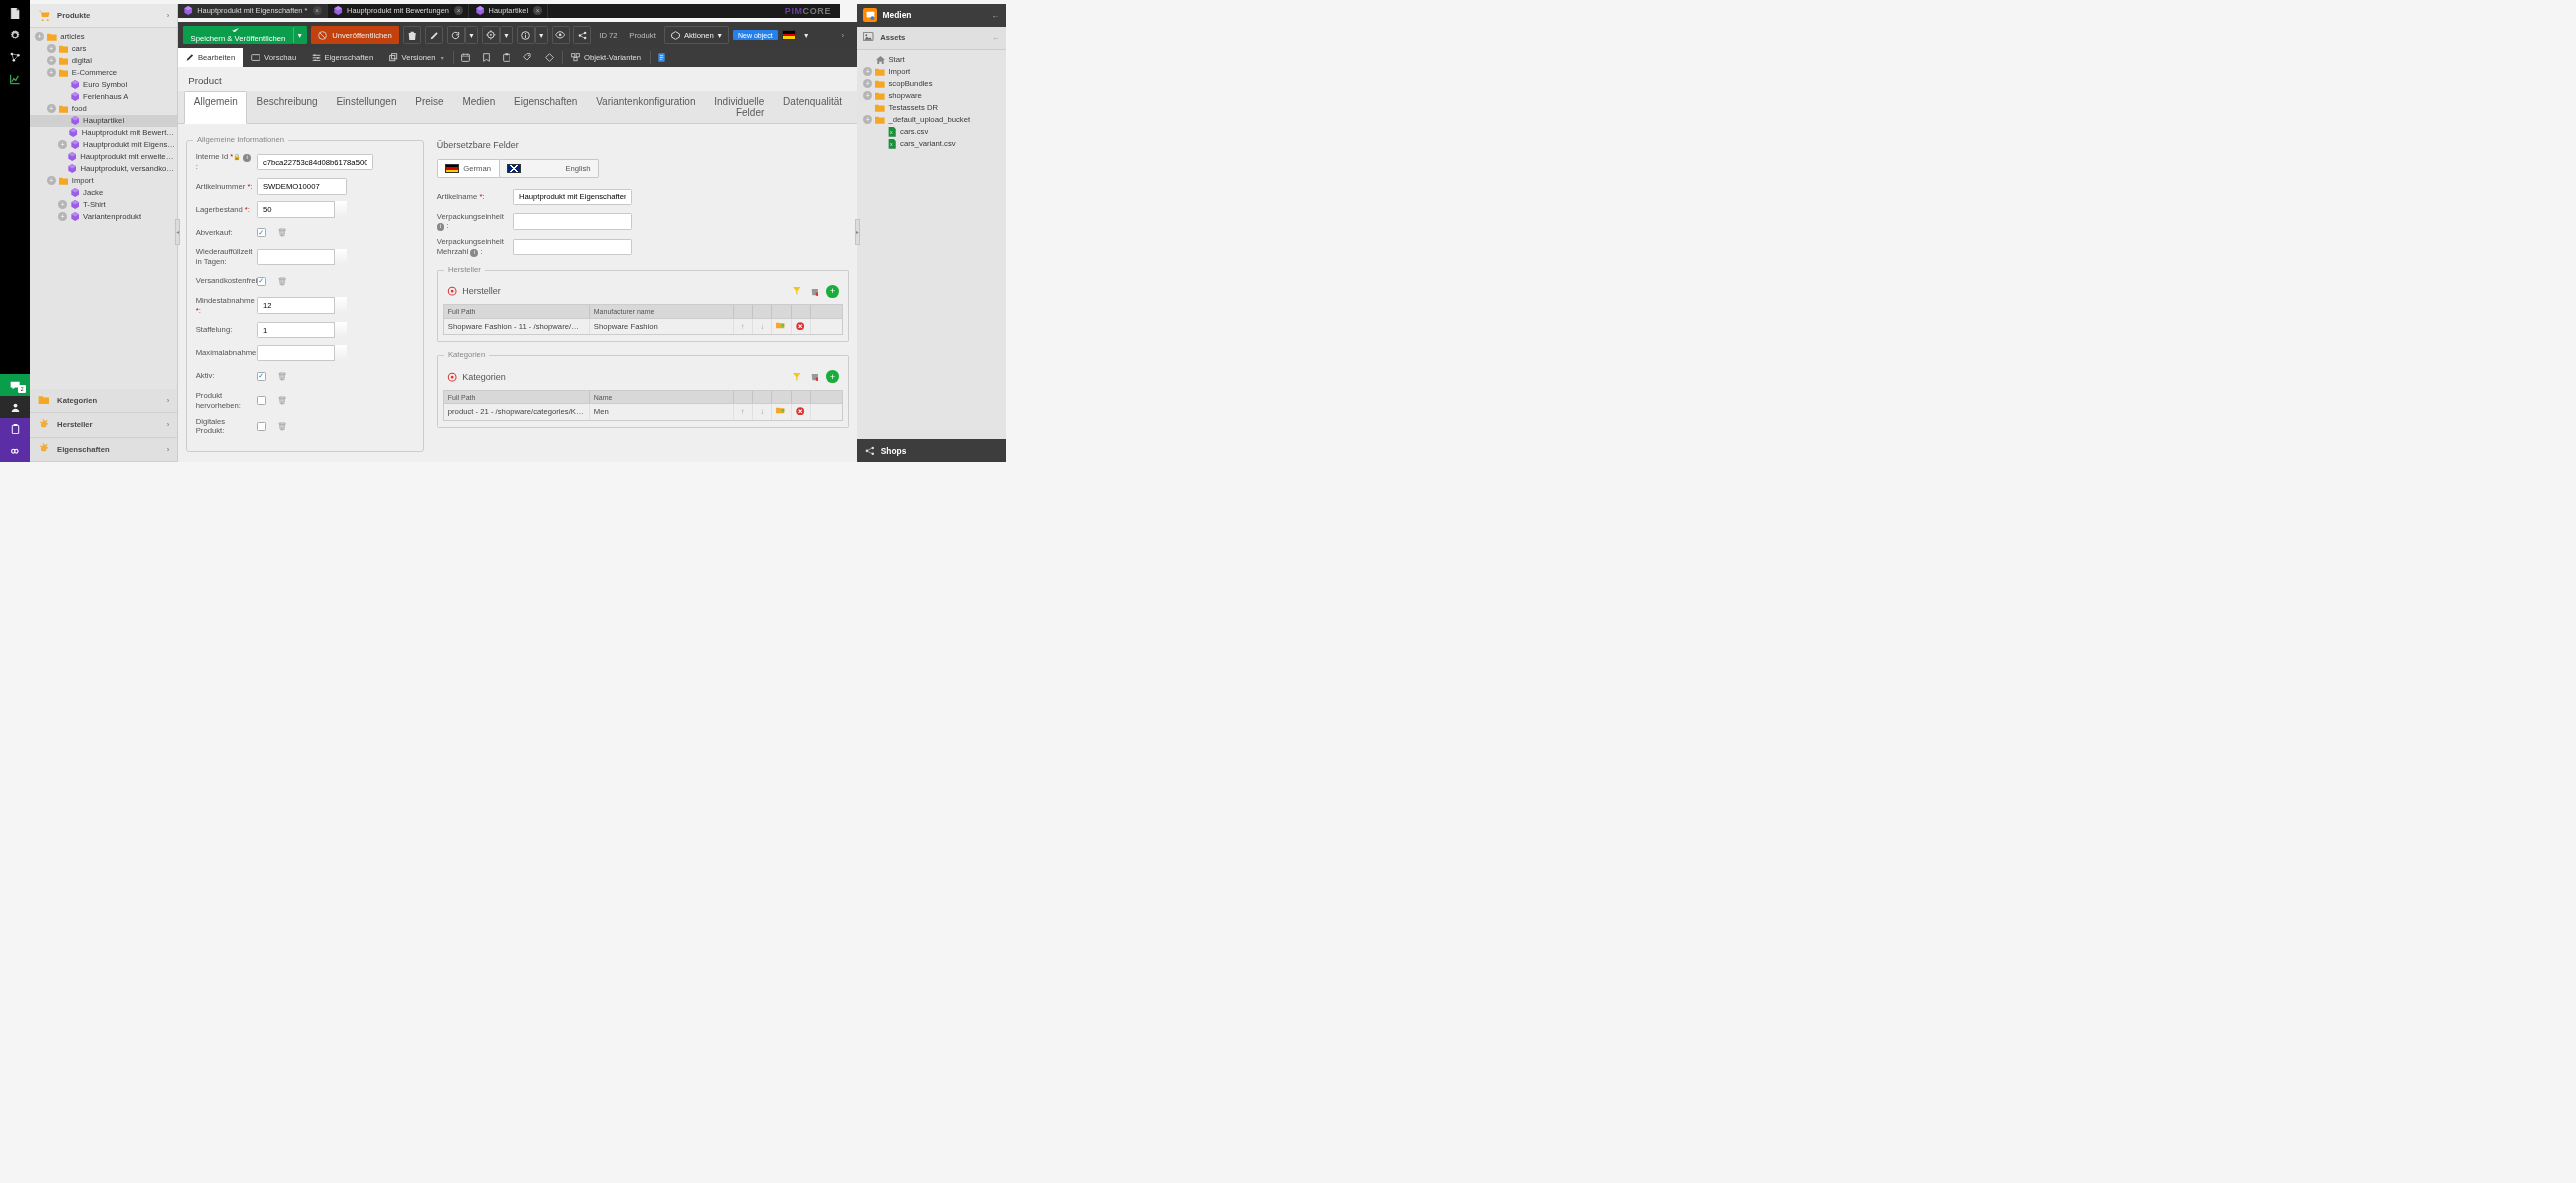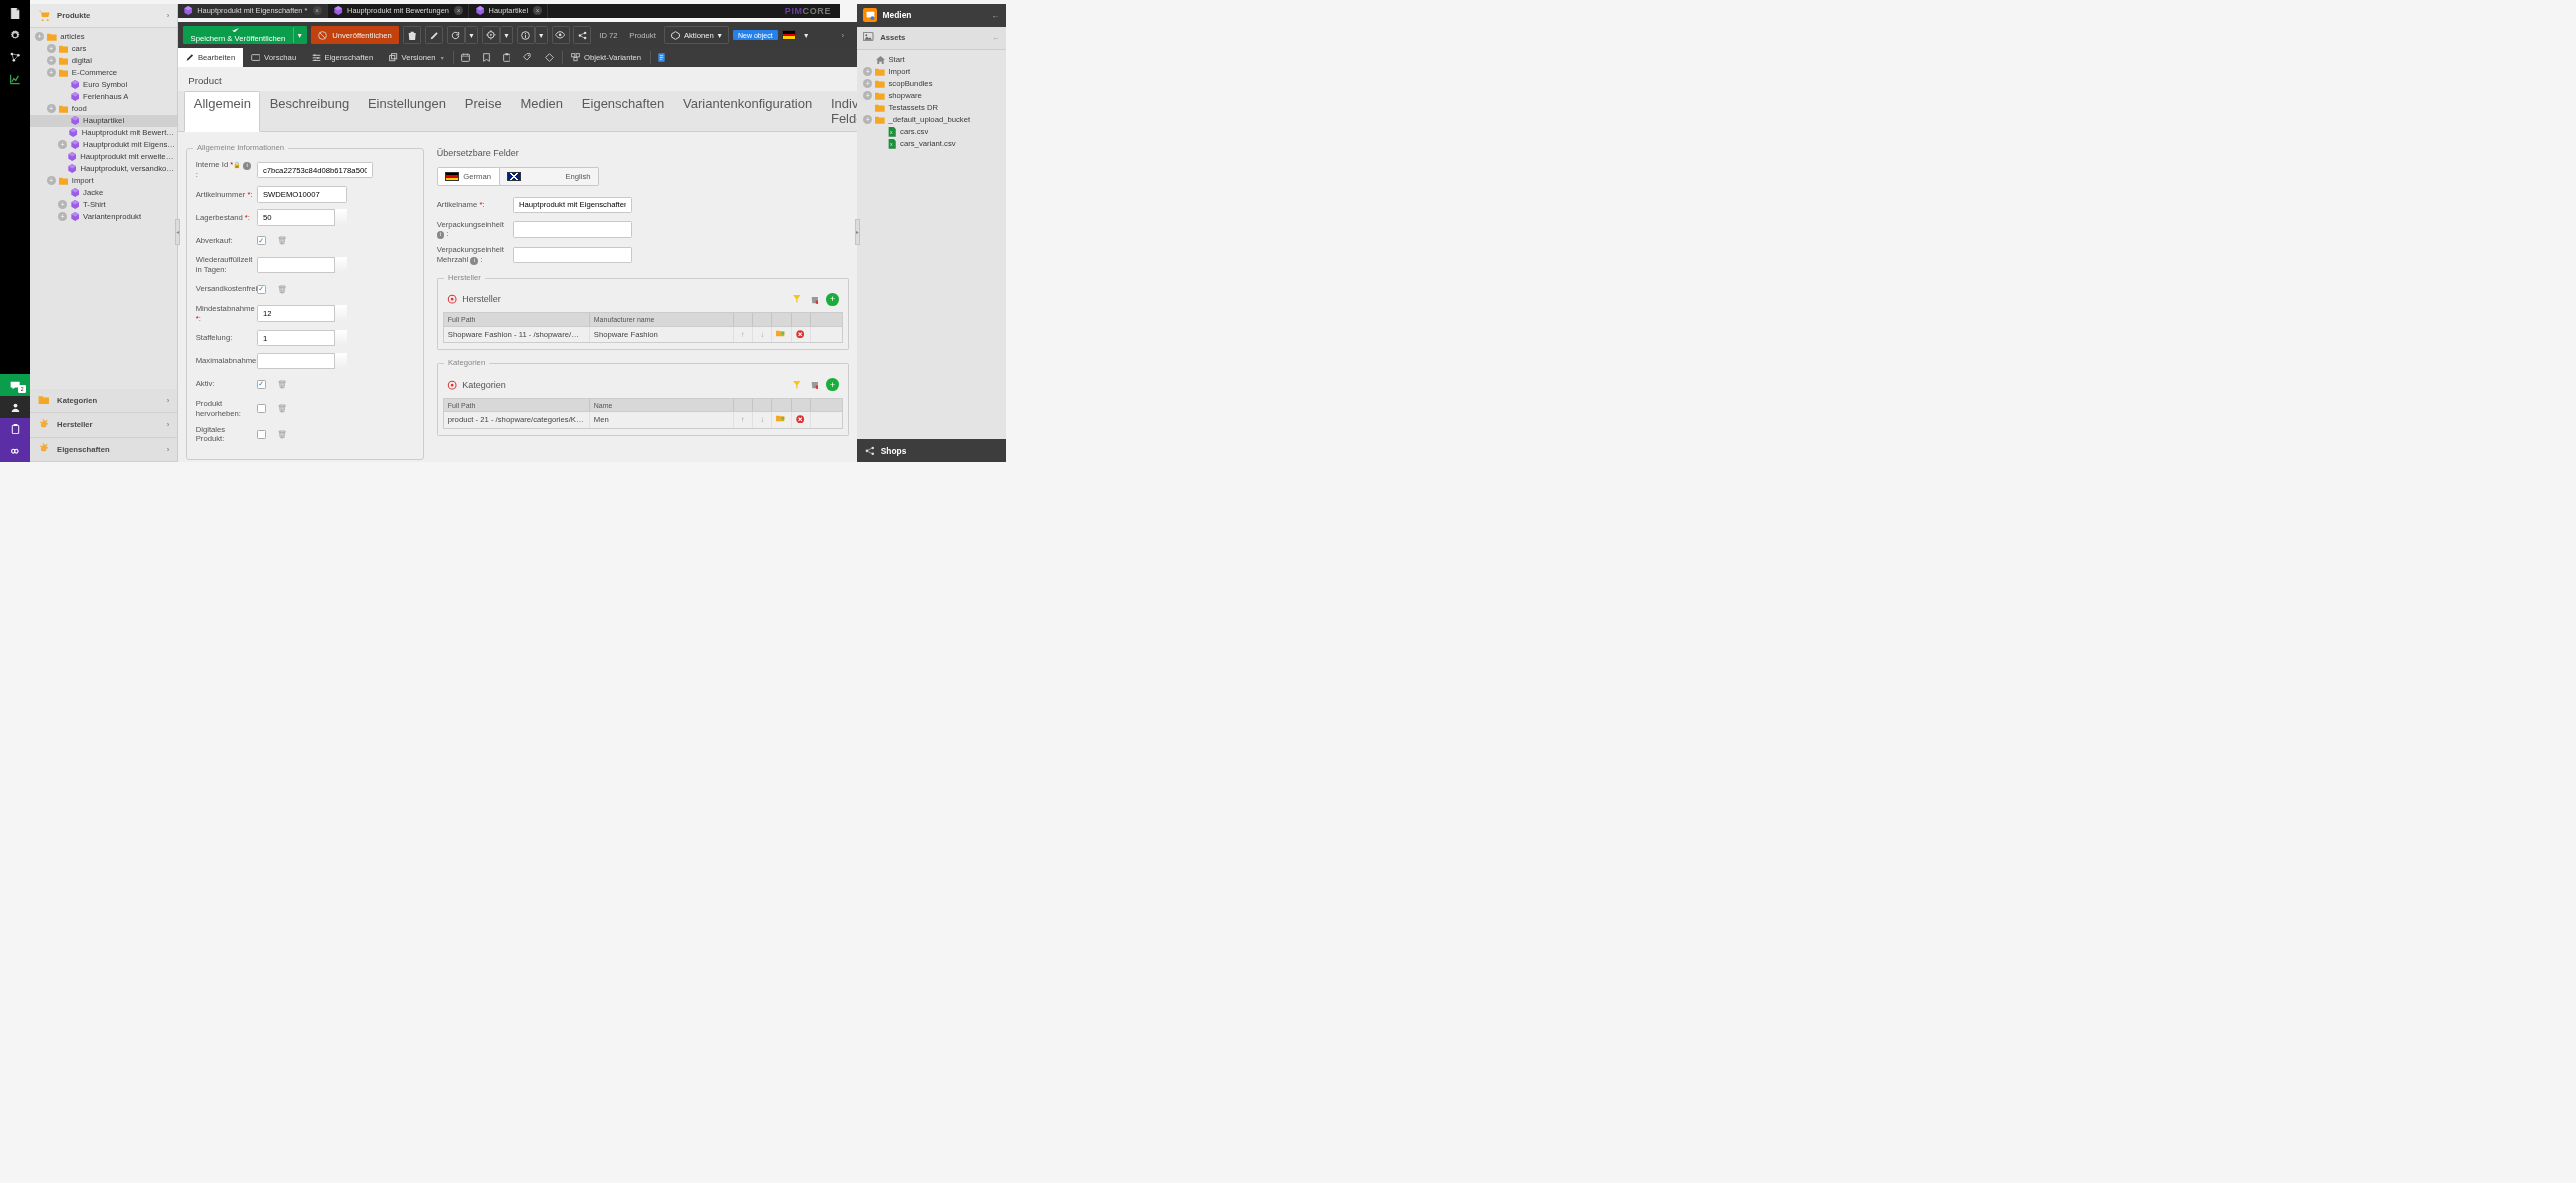--- a/index.html
+++ b/index.html
@@ -58,21 +58,21 @@
 .toolbar2 { position: absolute; left: 178px; top: 48px; right: 149px; height: 19.3px; background: #3c3c3c; display: flex; align-items: stretch; }
 .t2tab { display: flex; align-items: center; padding: 0 7.7px; color: #ddd; font-size: 7.7px; cursor: pointer; gap: 3.9px; }
 .t2tab.active { background: #fff; color: #333; }
 .t2tab .chev-small { font-size: 5.8px; color: #999; margin-left: 1.3px; }
 .t2sep { width: 0.6px; background: #555; margin: 3.2px 1.3px; }
 
 
 .main { position: absolute; left: 178px; top: 67px; right: 149px; bottom: 0; overflow: auto; background: #efefef; }
 .page-title { font-size: 9.7px; color: #4a4a4a; padding: 7.7px 10.3px 5.2px; }
 .subtabs { display: flex; border-bottom: 0.6px solid #ccc; background: #e5e5e5; padding-left: 6.4px; }
-.subtab { padding: 4.5px 8.4px; font-size: 13px; color: #5a5a5a; cursor: pointer; border: 0.6px solid transparent; margin-bottom: -0.6px; }
+.subtab { padding: 4.5px 8.4px; font-size: 10px; color: #5a5a5a; cursor: pointer; border: 0.6px solid transparent; margin-bottom: -0.6px; text-align: right; }
 .subtab.active { background: #fff; border: 0.6px solid #ccc; border-bottom-color: #fff; border-radius: 1.9px 1.9px 0 0; }
 
 .form-area { background: #efefef; padding: 15.5px 7.7px; display: flex; gap: 13px; align-items: flex-start; }
 .fieldset { border: 0.6px solid #ccc; border-radius: 3px; padding: 11.6px 9px 9px; position: relative; }
 .fieldset-legend { position: absolute; top: -5.8px; left: 6.4px; background: #efefef; padding: 0 3.9px; color: #888; font-size: 7.7px; }
 .form-row { display: flex; align-items: center; margin-bottom: 6.4px; min-height: 16.7px; }
 .form-label { width: 61px; font-size: 7.7px; color: #555; padding-right: 3.9px; line-height: 1.25; }
 .wide .form-label { width: 76px; }
 .req { color: #d00; }
 .lock-ico { color: #777; font-size: 6.4px; }

